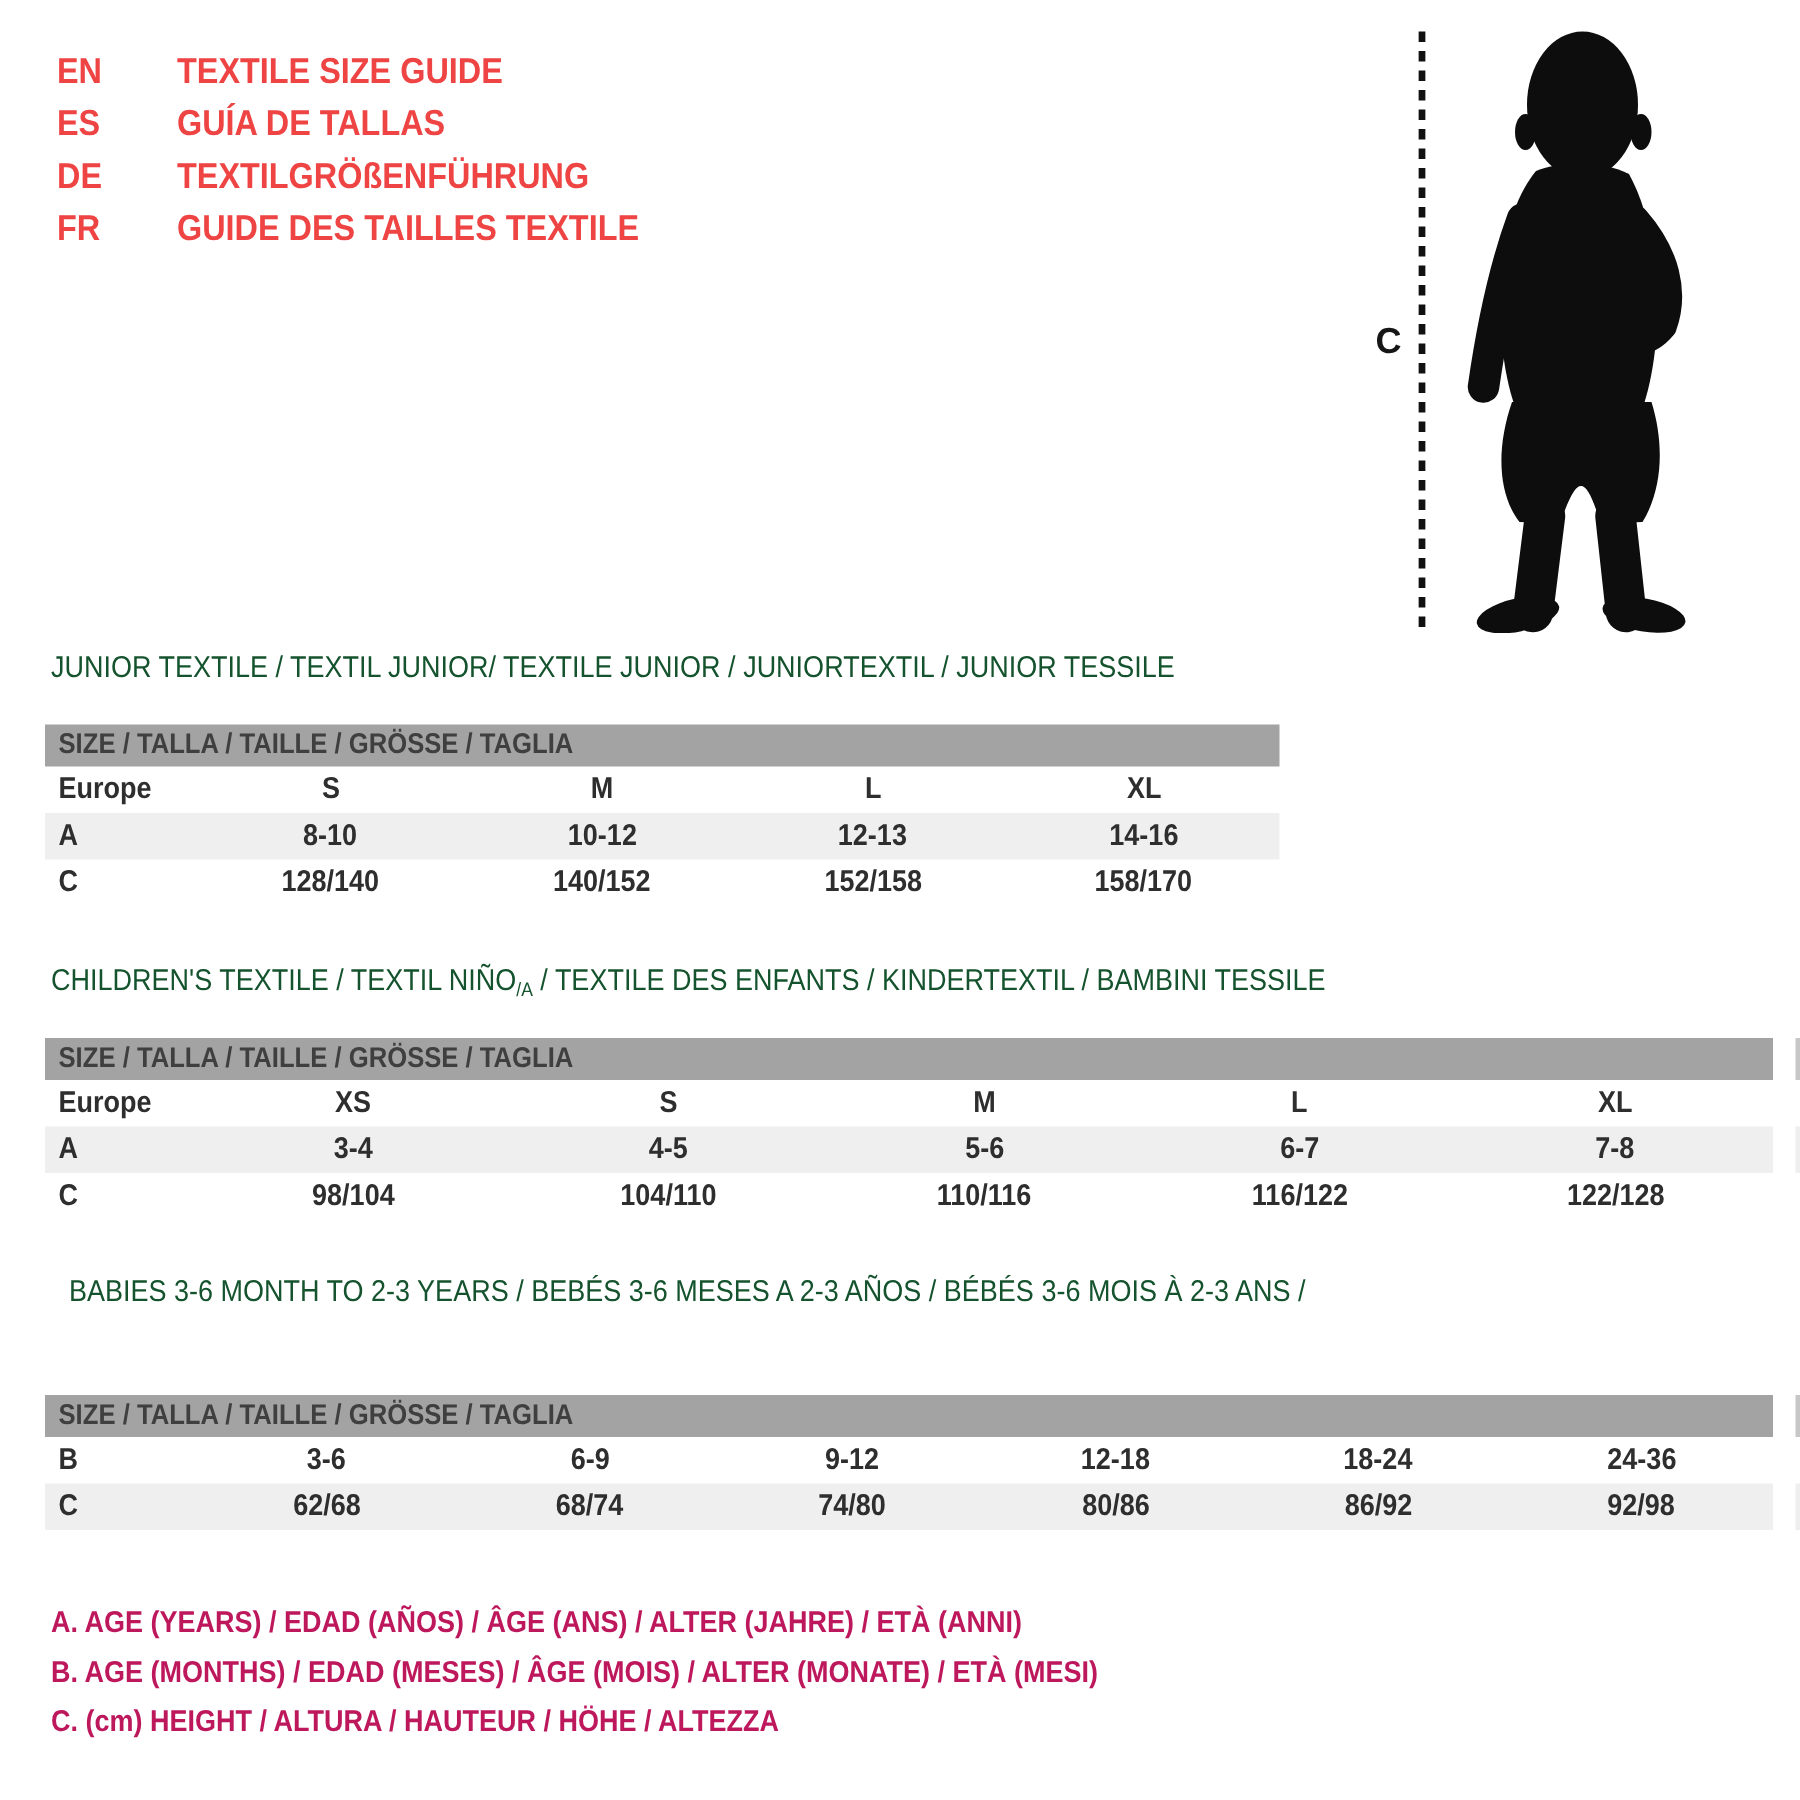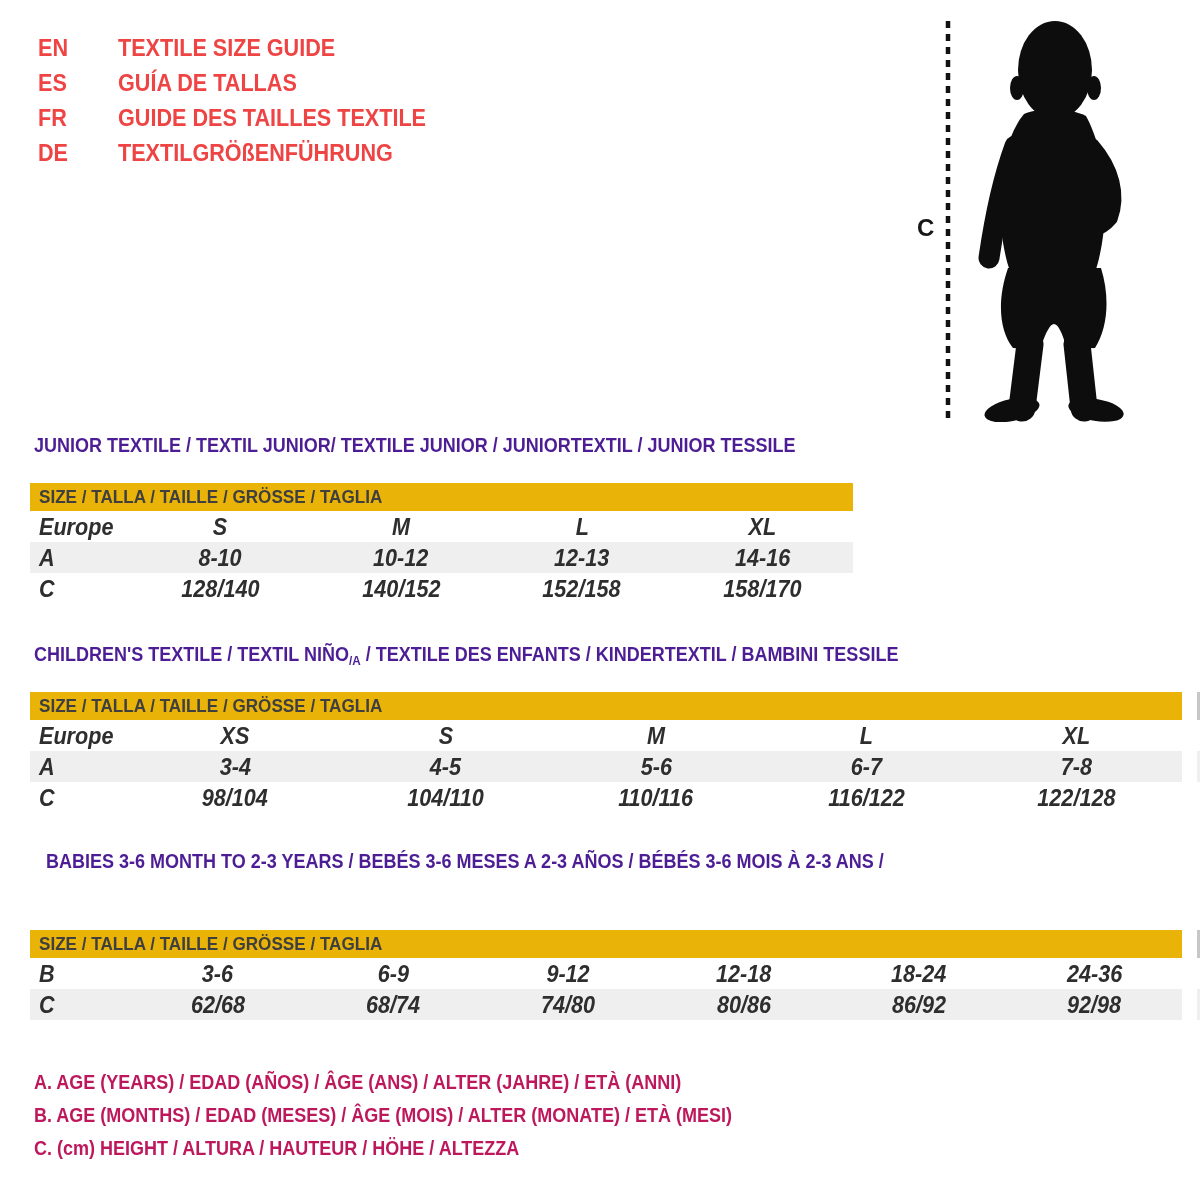--- a/index.html
+++ b/index.html
@@ -17,27 +17,27 @@
   .lang-row{display:flex;height:35px;align-items:center;font-size:24px;font-weight:bold;color:#ef4444;}
   .lang-code{width:80px;flex:0 0 80px;}
 
   
   .figure{left:905px;top:14px;width:245px;height:410px;}
   .c-label{left:12px;top:200px;font-size:24px;font-weight:bold;color:#161616;}
   .dash-line{left:40px;top:5px;}
   .silhouette{left:62px;top:0;}
 
   
-  .sec-title{font-size:20px;font-weight:bold;color:#4c1d95;}
+  .sec-title{font-size:20px;font-weight:normal;color:#14532d;}
   .sub{font-size:13px;vertical-align:-4px;}
 
   
   .tbl{left:30px;}
-  .size-band{height:28px;background:#eab308;display:flex;align-items:center;padding-left:9px;font-size:19px;font-weight:bold;color:#3f3f3f;box-sizing:border-box;}
-  .trow{display:grid;height:31px;align-items:center;font-size:24px;font-weight:bold;color:#2e2e2e;font-style:italic;}
+  .size-band{height:28px;background:#a3a3a3;display:flex;align-items:center;padding-left:9px;font-size:19px;font-weight:bold;color:#3f3f3f;box-sizing:border-box;}
+  .trow{display:grid;height:31px;align-items:center;font-size:20px;font-weight:bold;color:#2e2e2e;}
   .trow.zebra{background:#efefef;}
   .trow .lbl{justify-self:start;padding-left:9px;}
   .trow .val{justify-self:center;}
   .cols4{grid-template-columns:100px repeat(4,1fr);}
   .cols5{grid-template-columns:100px repeat(5,1fr);}
   .cols6{grid-template-columns:100px repeat(6,1fr);}
 
   
   .legend{left:34px;top:1066px;}
   .legend-line{height:33px;display:flex;align-items:center;font-size:20px;font-weight:bold;color:#be185d;}
@@ -51,26 +51,26 @@
 <div class="abs lang-block">
   <div class="lang-row">
     <span class="lang-code"><span class="cx">EN</span></span>
     <span class="cx">TEXTILE SIZE GUIDE</span>
   </div>
   <div class="lang-row">
     <span class="lang-code"><span class="cx">ES</span></span>
     <span class="cx">GUÍA DE TALLAS</span>
   </div>
   <div class="lang-row">
+    <span class="lang-code"><span class="cx">DE</span></span>
+    <span class="cx">TEXTILGRÖßENFÜHRUNG</span>
+  </div>
+  <div class="lang-row">
     <span class="lang-code"><span class="cx">FR</span></span>
     <span class="cx">GUIDE DES TAILLES TEXTILE</span>
-  </div>
-  <div class="lang-row">
-    <span class="lang-code"><span class="cx">DE</span></span>
-    <span class="cx">TEXTILGRÖßENFÜHRUNG</span>
   </div>
 </div>
 
 <div class="abs figure">
   <span class="abs c-label">C</span>
   <svg class="abs dash-line" width="6" height="402" viewBox="0 0 6 402">
     <line x1="3" y1="2" x2="3" y2="400" stroke="#111111" stroke-width="4.5" stroke-dasharray="7 6"></line>
   </svg>
   <svg class="abs silhouette" width="172" height="408" viewBox="0 0 172 408">
     <g fill="#0d0d0d" stroke="none">

